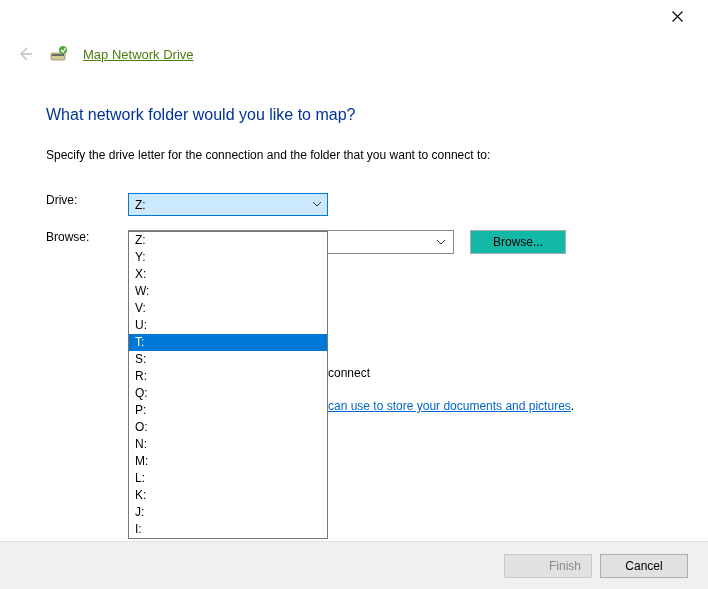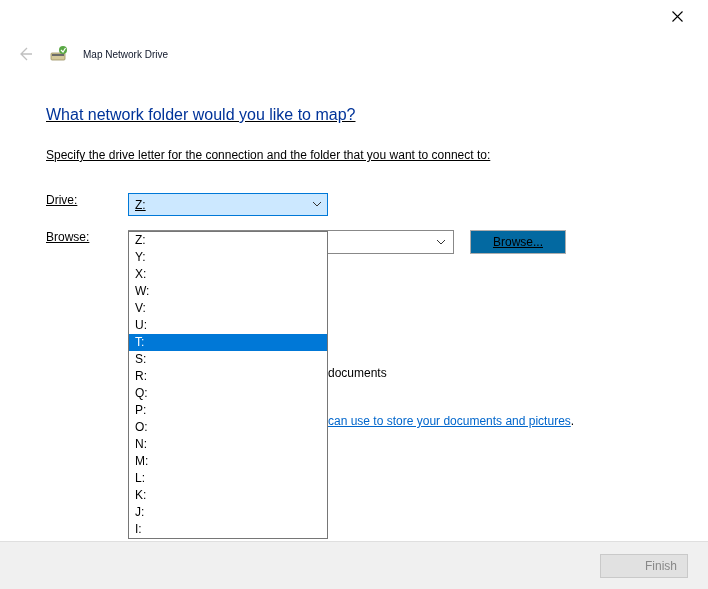--- a/index.html
+++ b/index.html
@@ -42,29 +42,29 @@
       width: 20px; height: 20px;
       display: flex; align-items: center; justify-content: center;
       color: #b0b0b0;
     }
     .back-arrow svg { width: 16px; height: 16px; }
     .drive-icon {
       width: 20px; height: 20px;
       position: relative;
     }
     .title-text {
-      font-size: 10px;
-      color: #0f172a;
+      font-size: 13px;
+      color: #4d7c0f;
+      text-decoration: underline;
     }
     .content {
       position: absolute;
       top: 106px;
       left: 46px;
       right: 52px;
-      text-decoration: underline;
     }
     .heading {
       color: #003399;
       font-size: 16px;
       font-weight: 400;
       margin-bottom: 24px;
     }
     .subtext {
       font-size: 12px;
       color: #000;
@@ -104,21 +104,21 @@
       align-items: center;
       justify-content: flex-end;
       padding: 0 6px;
       cursor: text;
     }
     .browse-btn {
       margin-left: 16px;
       width: 96px;
       height: 24px;
       border: 1px solid #adadad;
-      background: #0369a1;
+      background: #14b8a6;
       font-size: 12px;
       cursor: pointer;
       font-family: inherit;
     }
     .dropdown-list {
       position: absolute;
       top: 231px;
       left: 128px;
       width: 200px;
       border: 1px solid #767676;
@@ -143,21 +143,20 @@
       font-size: 12px;
     }
     .link-text {
       position: absolute;
       top: 399px;
       left: 328px;
       font-size: 12px;
       color: #0066cc;
       text-decoration: underline;
       cursor: pointer;
-      margin-top: 15px;
     }
     .footer {
       position: absolute;
       bottom: 0;
       left: 0; right: 0;
       height: 48px;
       border-top: 1px solid #dfdfdf;
       background: #f0f0f0;
       display: flex;
       align-items: center;
@@ -253,20 +252,21 @@
     <div class="dropdown-item">P:</div>
     <div class="dropdown-item">O:</div>
     <div class="dropdown-item">N:</div>
     <div class="dropdown-item">M:</div>
     <div class="dropdown-item">L:</div>
     <div class="dropdown-item">K:</div>
     <div class="dropdown-item">J:</div>
     <div class="dropdown-item">I:</div>
   </div>
 
-<div class="partial-text">documents</div>
+<div class="partial-text">connect</div>
 <div class="link-text">
   <span>can use to store your documents and pictures</span><span style="color:#000;text-decoration:none;display:inline-block">.</span>
 </div>
 
 <div class="footer">
   <button class="footer-btn disabled">Finish</button>
+  <button class="footer-btn">Cancel</button>
 </div>
 
 </body></html>

